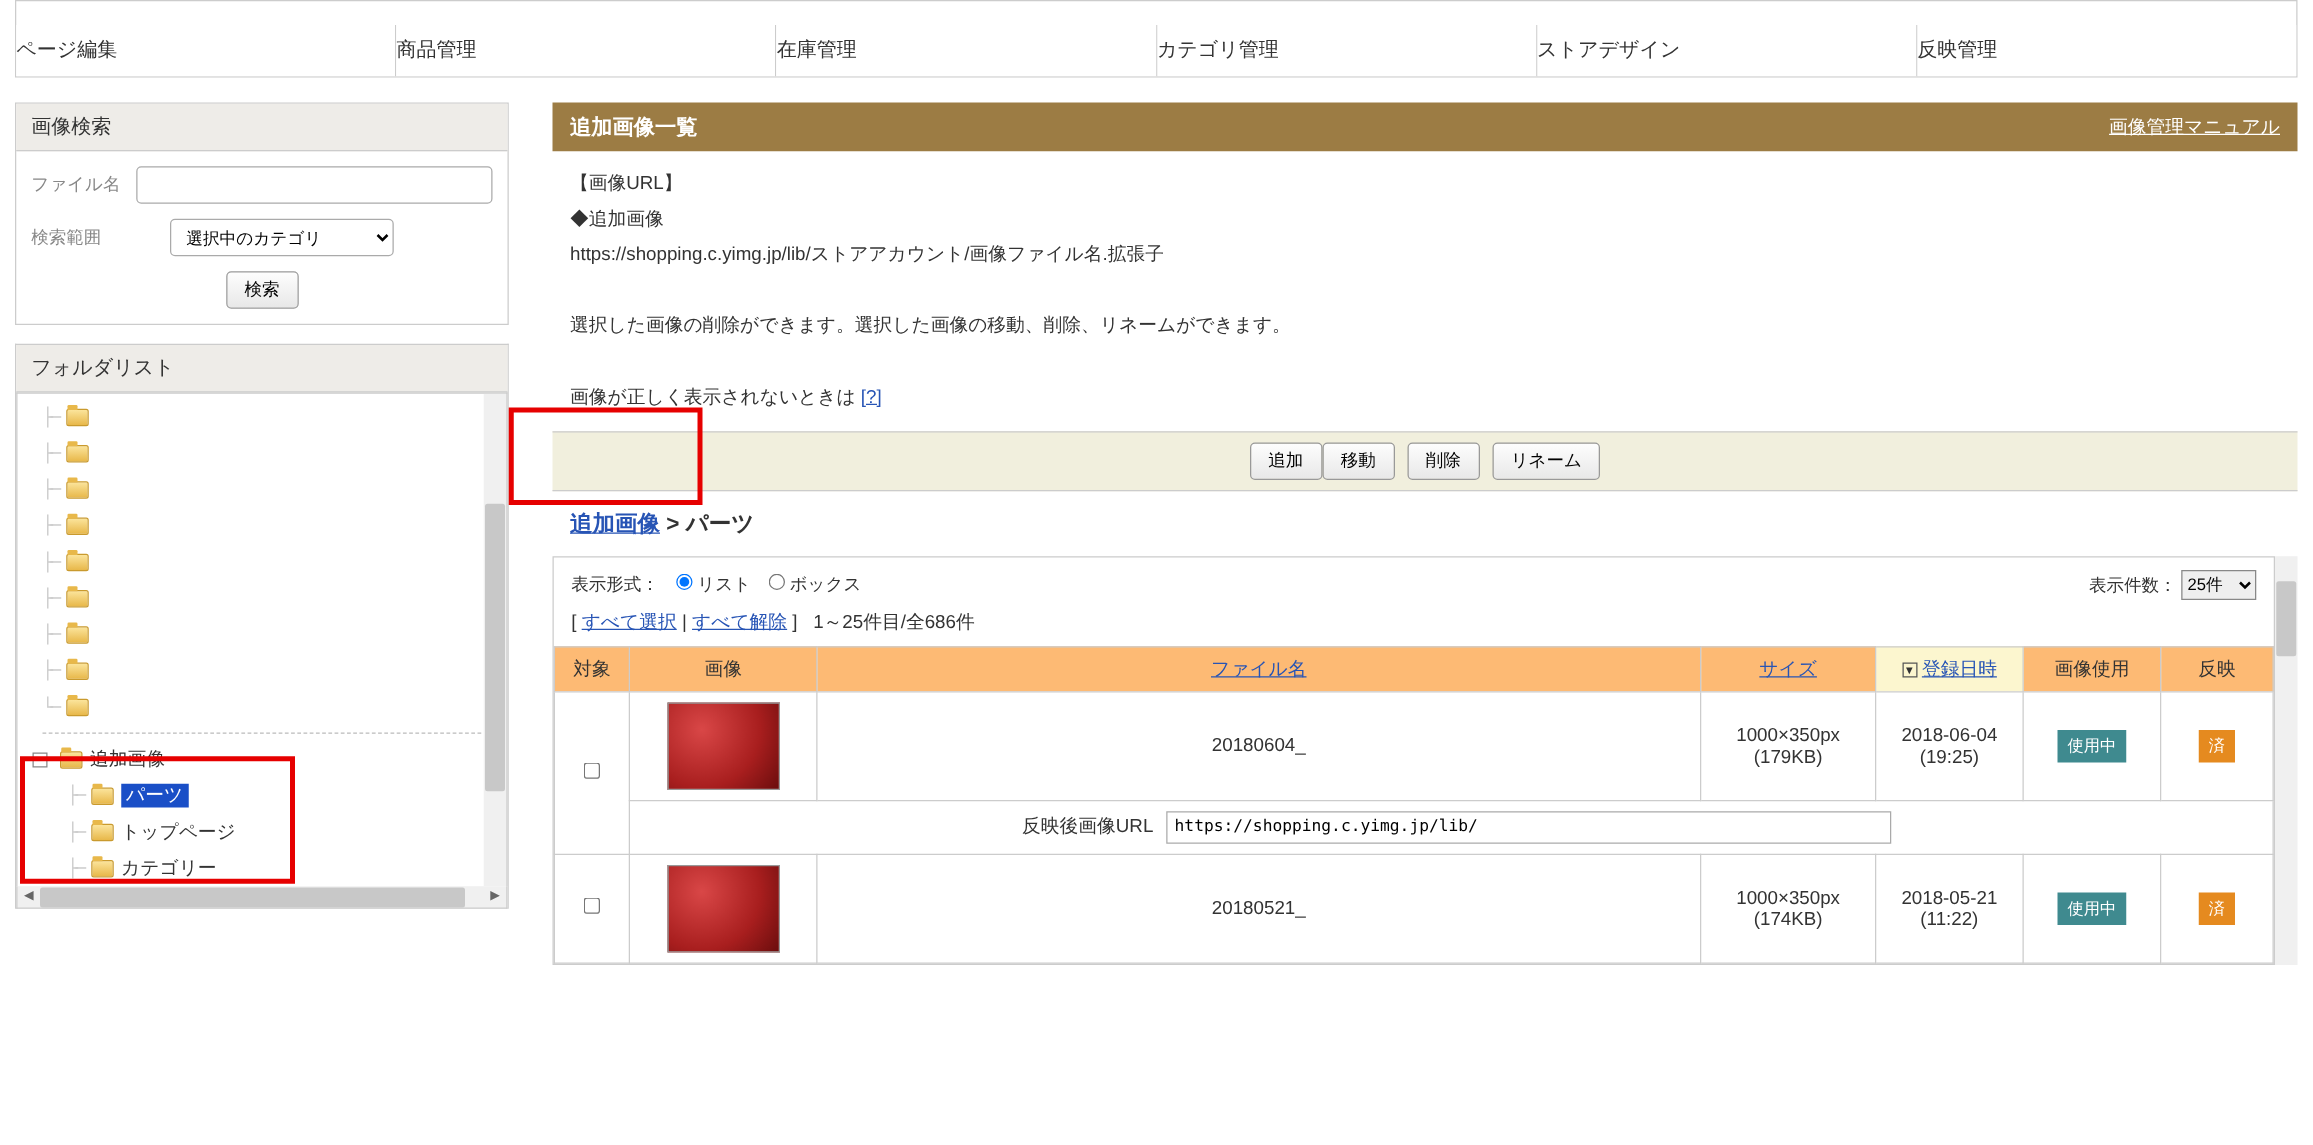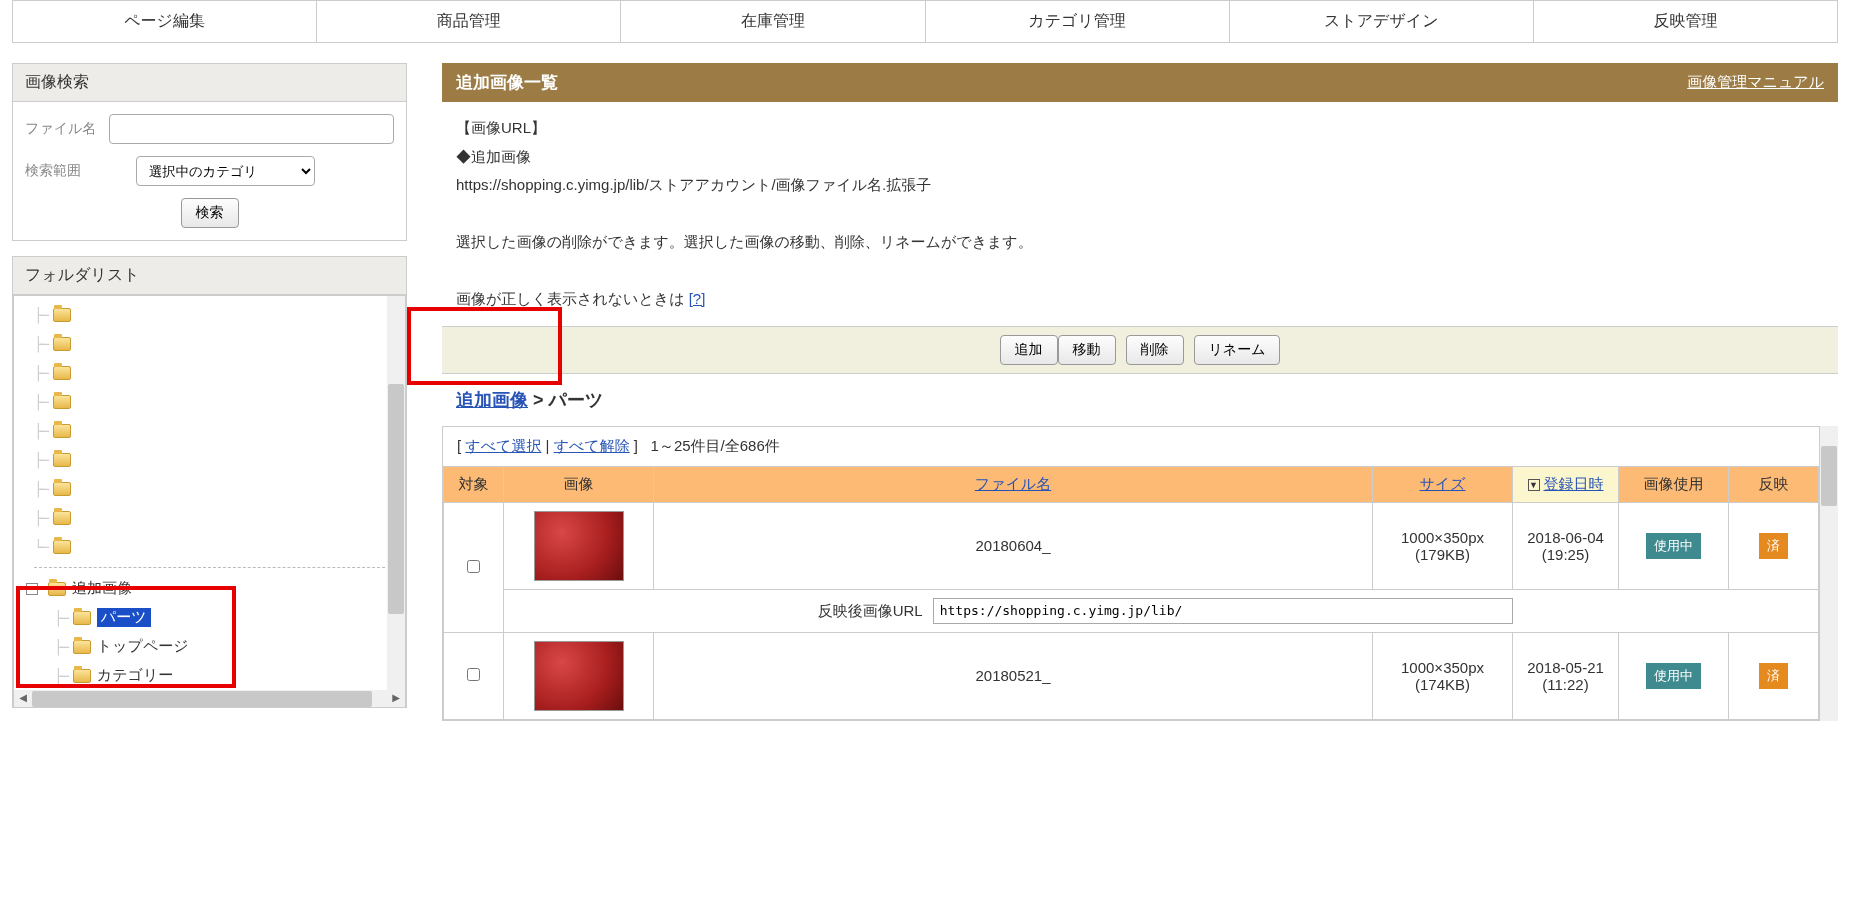--- a/index.html
+++ b/index.html
@@ -1,19 +1,19 @@
 <!DOCTYPE html>
 <html><head>
 <meta charset="utf-8">
 <style>
 * { box-sizing: border-box; margin: 0; padding: 0; }
 body { font-family: "Hiragino Sans", "Meiryo", sans-serif; font-size: 14px; background: #fff; color: #333; }
 
 .tabs { display: flex; border: 1px solid #ccc; margin: 0 12px 20px 12px; }
-.tab { flex: 1; text-align: center; padding: 10px 0; border-right: 1px solid #ccc; cursor: pointer; background: #fff; font-size: 16px; }
+.tab { flex: 1; padding: 10px 0; border-right: 1px solid #ccc; cursor: pointer; background: #fff; font-size: 16px; margin-top: 19px; }
 .tab:last-child { border-right: none; }
 .tab.active { background: #9c7c44; color: #fff; }
 
 .layout { display: flex; margin: 0 12px; gap: 35px; }
 .sidebar { width: 395px; flex-shrink: 0; }
 .main { flex: 1; min-width: 0; }
 
 .panel { border: 1px solid #ccc; margin-bottom: 15px; background: #fff; }
 .panel-header { background: #eeece8; padding: 8px 12px; font-weight: normal; font-size: 16px; border-bottom: 1px solid #ccc; }
 .panel-body { padding: 12px; }
@@ -77,21 +77,21 @@
 .badge.teal { background: #3f8a8f; }
 .badge.orange { background: #e58a1f; }
 .url-row td { text-align: left; }
 .url-input { width: 580px; height: 26px; border: 1px solid #aaa; padding: 0 6px; font-family: monospace; font-size: 13px; margin-left: 10px; }
 
 .main-scroll-v { position: absolute; right: 0; top: 0; bottom: 0; width: 18px; background: #f0f0f0; }
 .main-thumb-v { position: absolute; right: 1px; top: 20px; width: 16px; height: 60px; background: #c8c8c8; border-radius: 2px; }
 .list-wrap { position: relative; }
 .list-inner { margin-right: 18px; }
 
-.col-check{width:60px}.col-img{width:150px}.col-name{}.col-size{width:140px}.col-date{width:106px}.col-use{width:110px}.col-ref{width:90px}
+.col-check{width:60px}.col-img{width:150px}.col-name{}.col-size{width:140px}.col-date{width:118px}.col-use{width:110px}.col-ref{width:90px}
 </style>
 </head>
 <body>
 
 <div class="tabs">
   <div class="tab">ページ編集</div>
   <div class="tab">商品管理</div>
   <div class="tab">在庫管理</div>
   <div class="tab">カテゴリ管理</div>
   <div class="tab">ストアデザイン</div>
@@ -217,20 +217,31 @@
     </div>
 
     <div class="breadcrumb">
       <a href="#">追加画像</a><span> &gt; </span><span>パーツ</span>
     </div>
 
     <div class="list-wrap">
     <div class="list-inner">
     <div class="list-panel">
       <div class="list-controls">
+        <div class="ctrl-row1">
+          <div>
+            <span>表示形式：</span>
+            <input type="radio" class="radio" checked="" style=""><span>リスト</span>
+            <input type="radio" class="radio" style=""><span>ボックス</span>
+          </div>
+          <div class="per-page">
+            <span>表示件数：</span>
+            <select><option>25件</option></select>
+          </div>
+        </div>
         <div class="ctrl-row2">
           [ <a href="#">すべて選択</a> | <a href="#">すべて解除</a> ] &nbsp; <span>1～25件目/全686件</span>
         </div>
       </div>
 
       <table class="data">
         <thead>
                 <tr>
           <th class="col-check">対象</th>
           <th class="col-img">画像</th>

